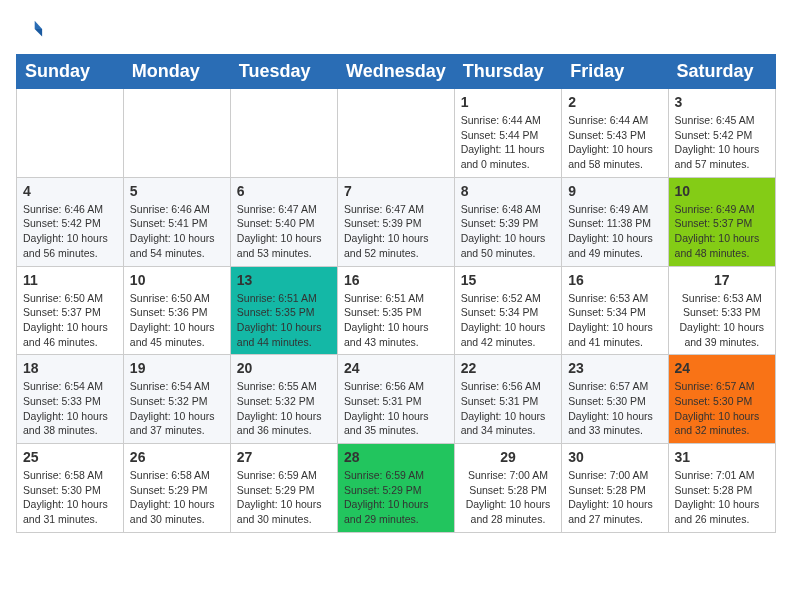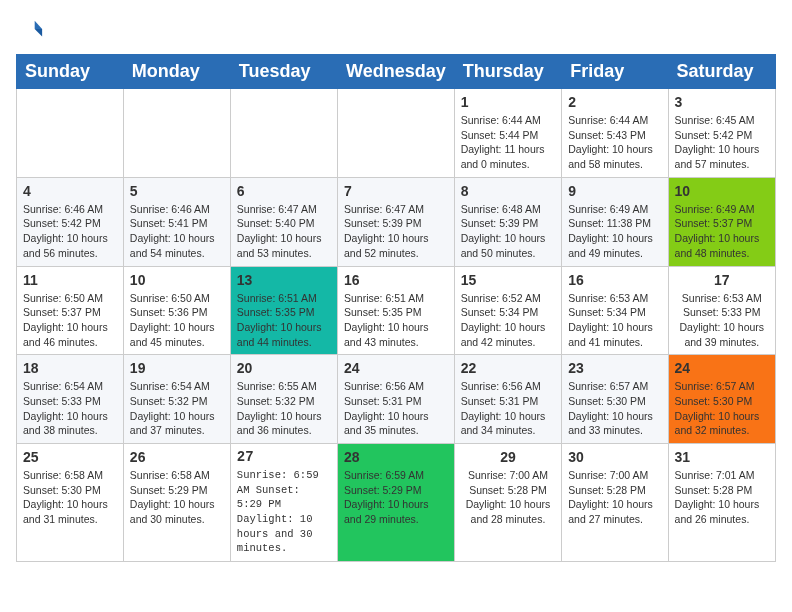--- a/index.html
+++ b/index.html
@@ -291,21 +291,21 @@
           <div class="day-info">Sunrise: 6:58 AM
 Sunset: 5:30 PM
 Daylight: 10 hours and 31 minutes.</div>
         </td>
         <td style="background: rgb(255, 255, 255);">
           <span class="day-number">26</span>
           <div class="day-info">Sunrise: 6:58 AM
 Sunset: 5:29 PM
 Daylight: 10 hours and 30 minutes.</div>
         </td>
-        <td style="background: rgb(255, 255, 255); font-family: Liberation Mono, monospace;">
+        <td style="background: rgb(255, 255, 255);">
           <span class="day-number">27</span>
           <div class="day-info">Sunrise: 6:59 AM
 Sunset: 5:29 PM
 Daylight: 10 hours and 30 minutes.</div>
         </td>
         <td style="background: #22c55e;">
           <span class="day-number">28</span>
           <div class="day-info">Sunrise: 6:59 AM
 Sunset: 5:29 PM
 Daylight: 10 hours and 29 minutes.</div>

